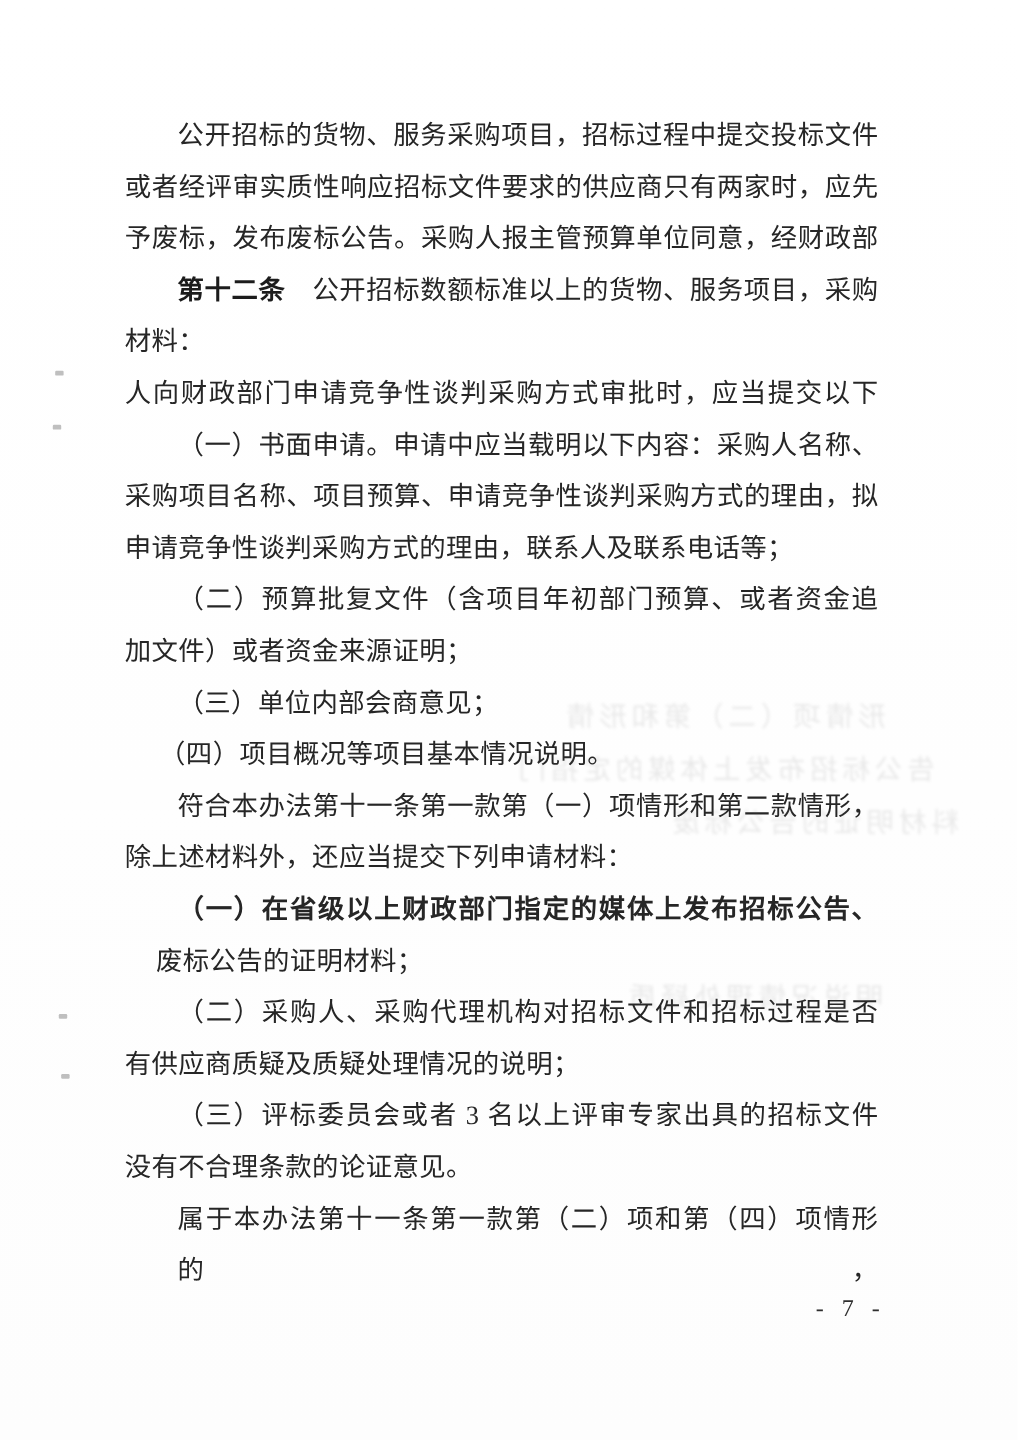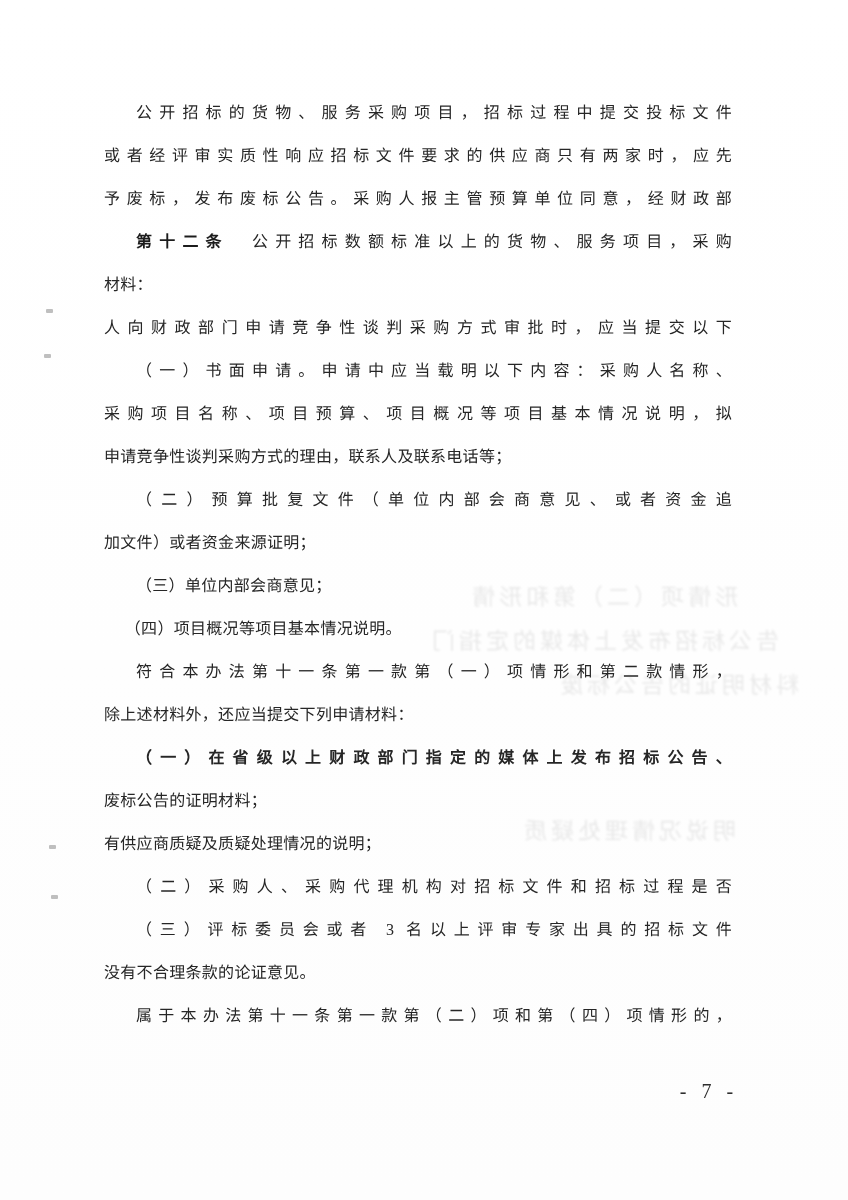--- a/index.html
+++ b/index.html
@@ -17,21 +17,21 @@
   }
   .doc-body {
     position: absolute;
     left: 104px;
     top: 91px;
     width: 628px;
   }
   .line {
     height: 43px;
     line-height: 43px;
-    font-size: 16px;
+    font-size: 22px;
     color: #262626;
     text-align: justify;
     white-space: nowrap;
     letter-spacing: 0.3px;
     -webkit-font-smoothing: antialiased;
   }
   .line.just {
     white-space: normal;
     text-align-last: justify;
   }
@@ -78,32 +78,32 @@
 
   <div class="doc-body">
 
   <div class="line just" style="padding-left: 2em;">公开招标的货物、服务采购项目，招标过程中提交投标文件</div>
       <div class="line just" style="padding-left: 0em;">或者经评审实质性响应招标文件要求的供应商只有两家时，应先</div>
       <div class="line just" style="padding-left: 0em;">予废标，发布废标公告。采购人报主管预算单位同意，经财政部</div>
       <div class="line just" style="padding-left: 2em;"><span class="bold-lead">第十二条</span><span>　公开招标数额标准以上的货物、服务项目，采购</span></div>
       <div class="line" style="padding-left: 0em;">材料：</div>
       <div class="line just" style="padding-left: 0em;">人向财政部门申请竞争性谈判采购方式审批时，应当提交以下</div>
       <div class="line just" style="padding-left: 2em;">（一）书面申请。申请中应当载明以下内容：采购人名称、</div>
-      <div class="line just" style="padding-left: 0em;">采购项目名称、项目预算、项目概况等项目基本情况说明，拟</div>
+      <div class="line just" style="padding-left: 0em;">采购项目名称、项目预算、申请竞争性谈判采购方式的理由，拟</div>
       <div class="line" style="padding-left: 0em;">申请竞争性谈判采购方式的理由，联系人及联系电话等；</div>
-      <div class="line just" style="padding-left: 2em;">（二）预算批复文件（单位内部会商意见、或者资金追</div>
+      <div class="line just" style="padding-left: 2em;">（二）预算批复文件（含项目年初部门预算、或者资金追</div>
       <div class="line" style="padding-left: 0em;">加文件）或者资金来源证明；</div>
       <div class="line" style="padding-left: 2em;">（三）单位内部会商意见；</div>
       <div class="line" style="padding-left: 1.3em;">（四）项目概况等项目基本情况说明。</div>
       <div class="line just" style="padding-left: 2em;">符合本办法第十一条第一款第（一）项情形和第二款情形，</div>
       <div class="line" style="padding-left: 0em;">除上述材料外，还应当提交下列申请材料：</div>
       <div class="line just" style="padding-left: 2em; font-weight: bold;">（一）在省级以上财政部门指定的媒体上发布招标公告、</div>
-      <div class="line" style="padding-left: 0em;">废标公告的证明材料；</div>
+      <div class="line" style="padding-left: 0em; margin-left: 26px;">废标公告的证明材料；</div>
+      <div class="line just" style="padding-left: 2em;">（二）采购人、采购代理机构对招标文件和招标过程是否</div>
       <div class="line" style="padding-left: 0em;">有供应商质疑及质疑处理情况的说明；</div>
-      <div class="line just" style="padding-left: 2em;">（二）采购人、采购代理机构对招标文件和招标过程是否</div>
       <div class="line just" style="padding-left: 2em;">（三）评标委员会或者 3 名以上评审专家出具的招标文件</div>
       <div class="line" style="padding-left: 0em;">没有不合理条款的论证意见。</div>
       <div class="line just" style="padding-left: 2em;">属于本办法第十一条第一款第（二）项和第（四）项情形的，</div>
     </div>
 
   <div class="page-number">- 7 -</div>
 
   <div>
 
   <div class="bleed" style="left: 468px; top: 578px;">形情项（二）第和形情</div>

